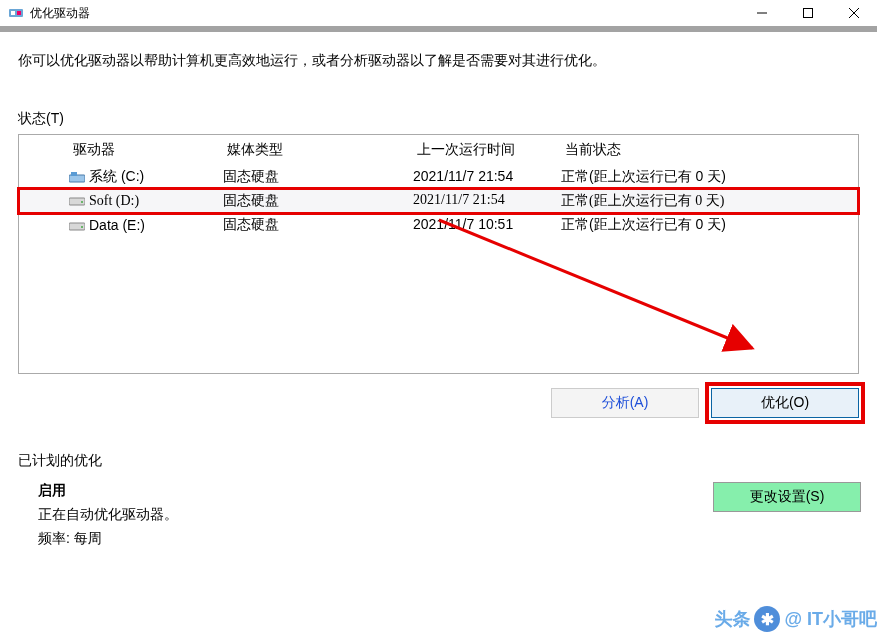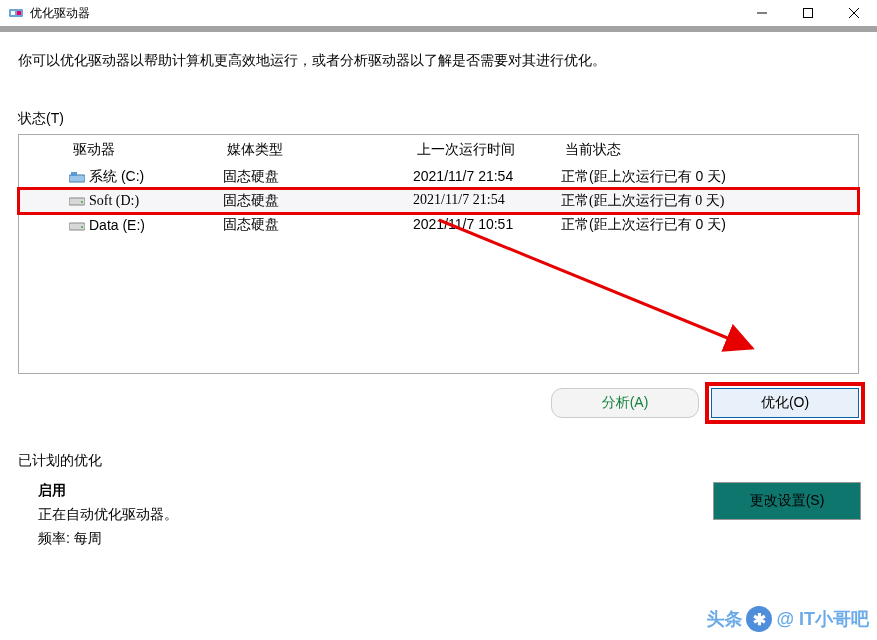--- a/index.html
+++ b/index.html
@@ -89,52 +89,52 @@
     background: #efefef;
     font-size: 14px;
     display: flex;
     align-items: center;
     justify-content: center;
   }
   .btn.optimize {
     border: 1px solid #0a64a4;
     background: #e8f1f9;
   }
-  .btn.disabled { color: #15803d; border-color: #ccc; background: #f4f4f4; border-radius: 11px; }
+  .btn.disabled { color: #1d4ed8; border-color: #ccc; background: #f4f4f4; }
   .scheduled {
     margin-top: 34px;
   }
   .sched-row {
     display: flex;
     align-items: flex-start;
     gap: 20px;
     margin-top: 12px;
   }
   .sched-info { flex: 1; padding-left: 20px; }
   .sched-title { font-weight: bold; font-size: 14px; }
   .sched-sub { font-size: 14px; margin-top: 6px; }
   .sched-btn {
-    width: 148px; height: 38px;
+    width: 148px; height: 30px;
     border: 1px solid #999;
-    background: #0f766e;
+    background: #86efac;
     font-size: 14px;
     display: flex; align-items: center; justify-content: center;
     margin-right: -2px;
     text-align: center;
   }
   .arrow-svg {
     position: absolute;
     left: 0; top: 0;
     width: 877px; height: 640px;
     pointer-events: none;
     z-index: 5;
   }
   .watermark {
     position: absolute;
-    right: 8px;
+    right: 0;
     bottom: 8px;
     font-size: 18px;
     color: #5aa2e6;
     font-weight: bold;
     display: flex;
     align-items: center;
     gap: 4px;
     opacity: 0.9;
   }
   .wm-badge {

